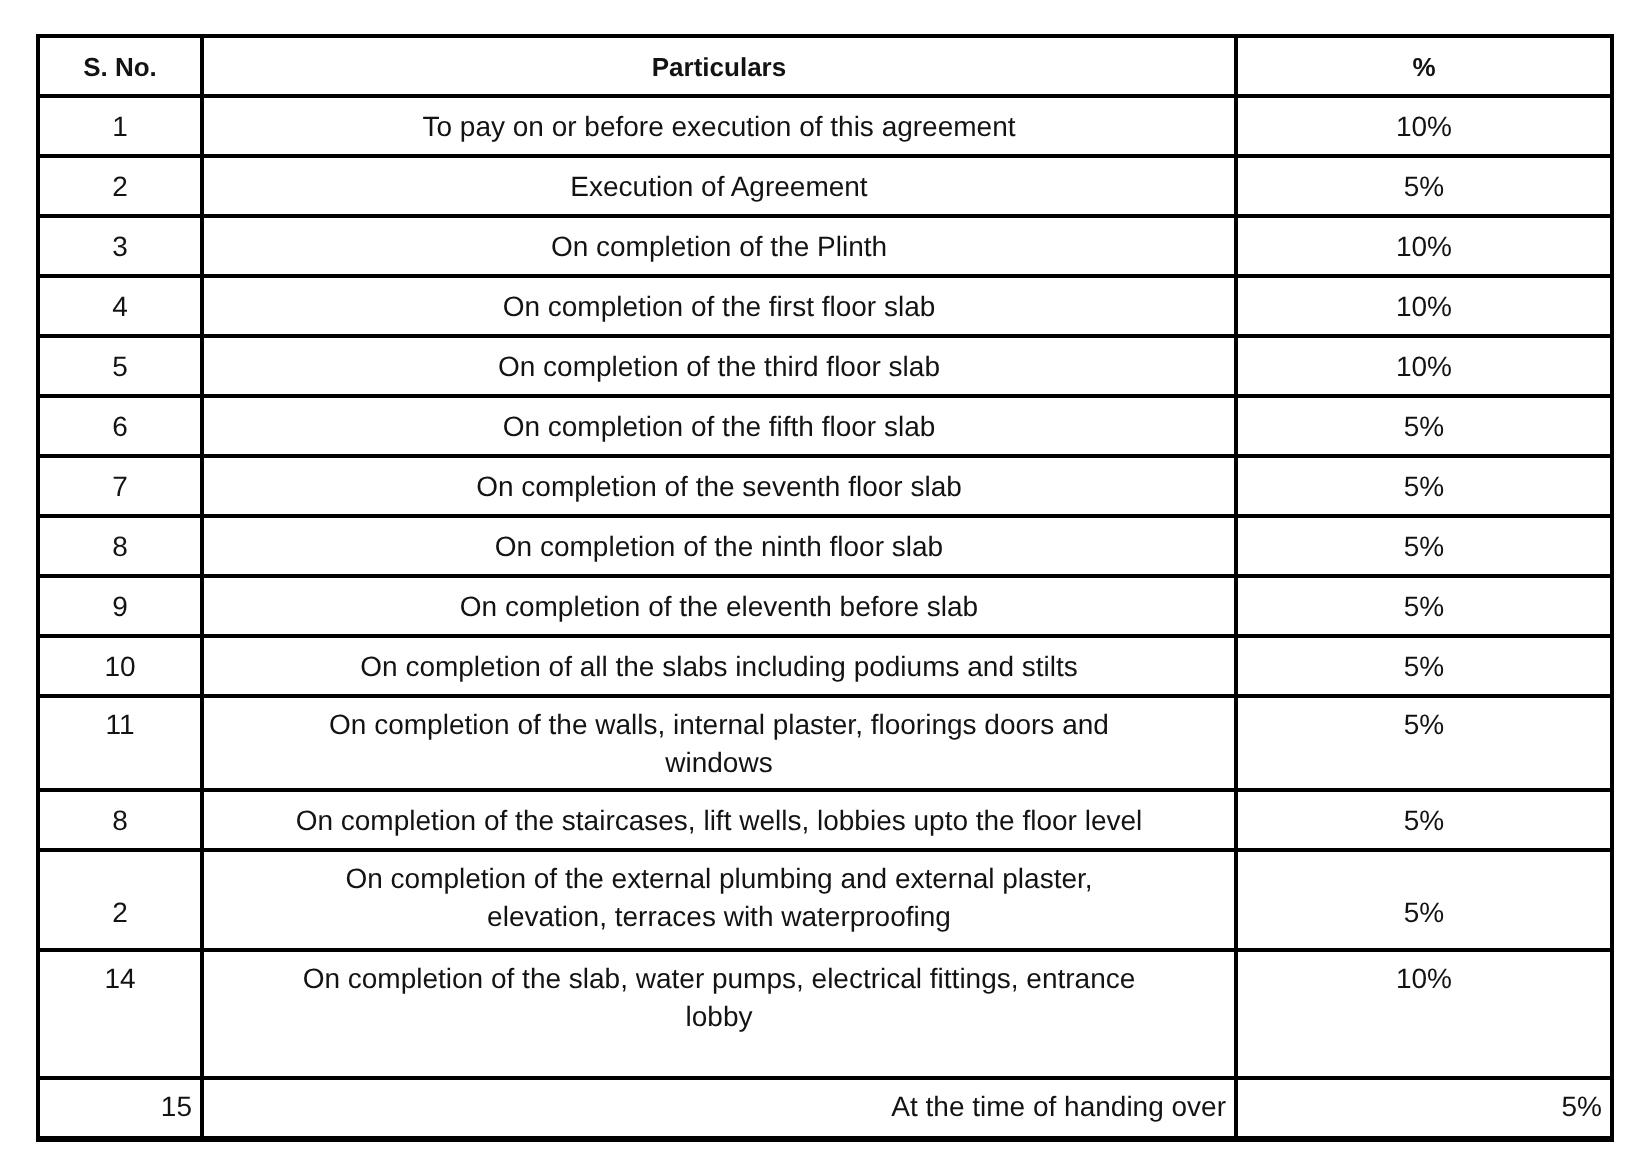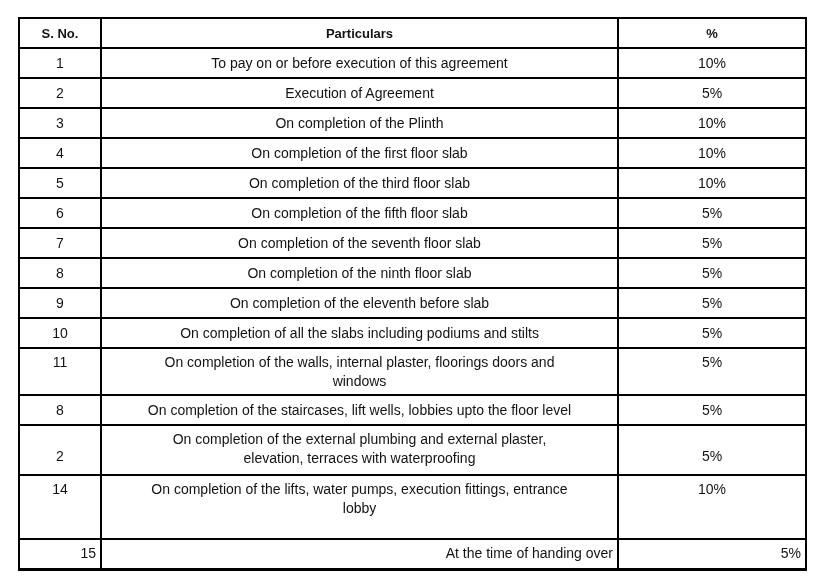--- a/index.html
+++ b/index.html
@@ -140,21 +140,21 @@
           <td>On completion of the staircases, lift wells, lobbies upto the floor level</td>
           <td>5%</td>
         </tr>
         <tr>
           <td>2</td>
           <td>On completion of the external plumbing and external plaster, elevation, terraces with waterproofing</td>
           <td>5%</td>
         </tr>
         <tr>
           <td>14</td>
-          <td>On completion of the lifts, water pumps, execution fittings, entrance lobby</td>
+          <td>On completion of the slab, water pumps, electrical fittings, entrance lobby</td>
           <td>10%</td>
         </tr>
         <tr>
           <td>15</td>
           <td>At the time of handing over</td>
           <td>5%</td>
         </tr>
       </tbody>
   </table>
 </div>

